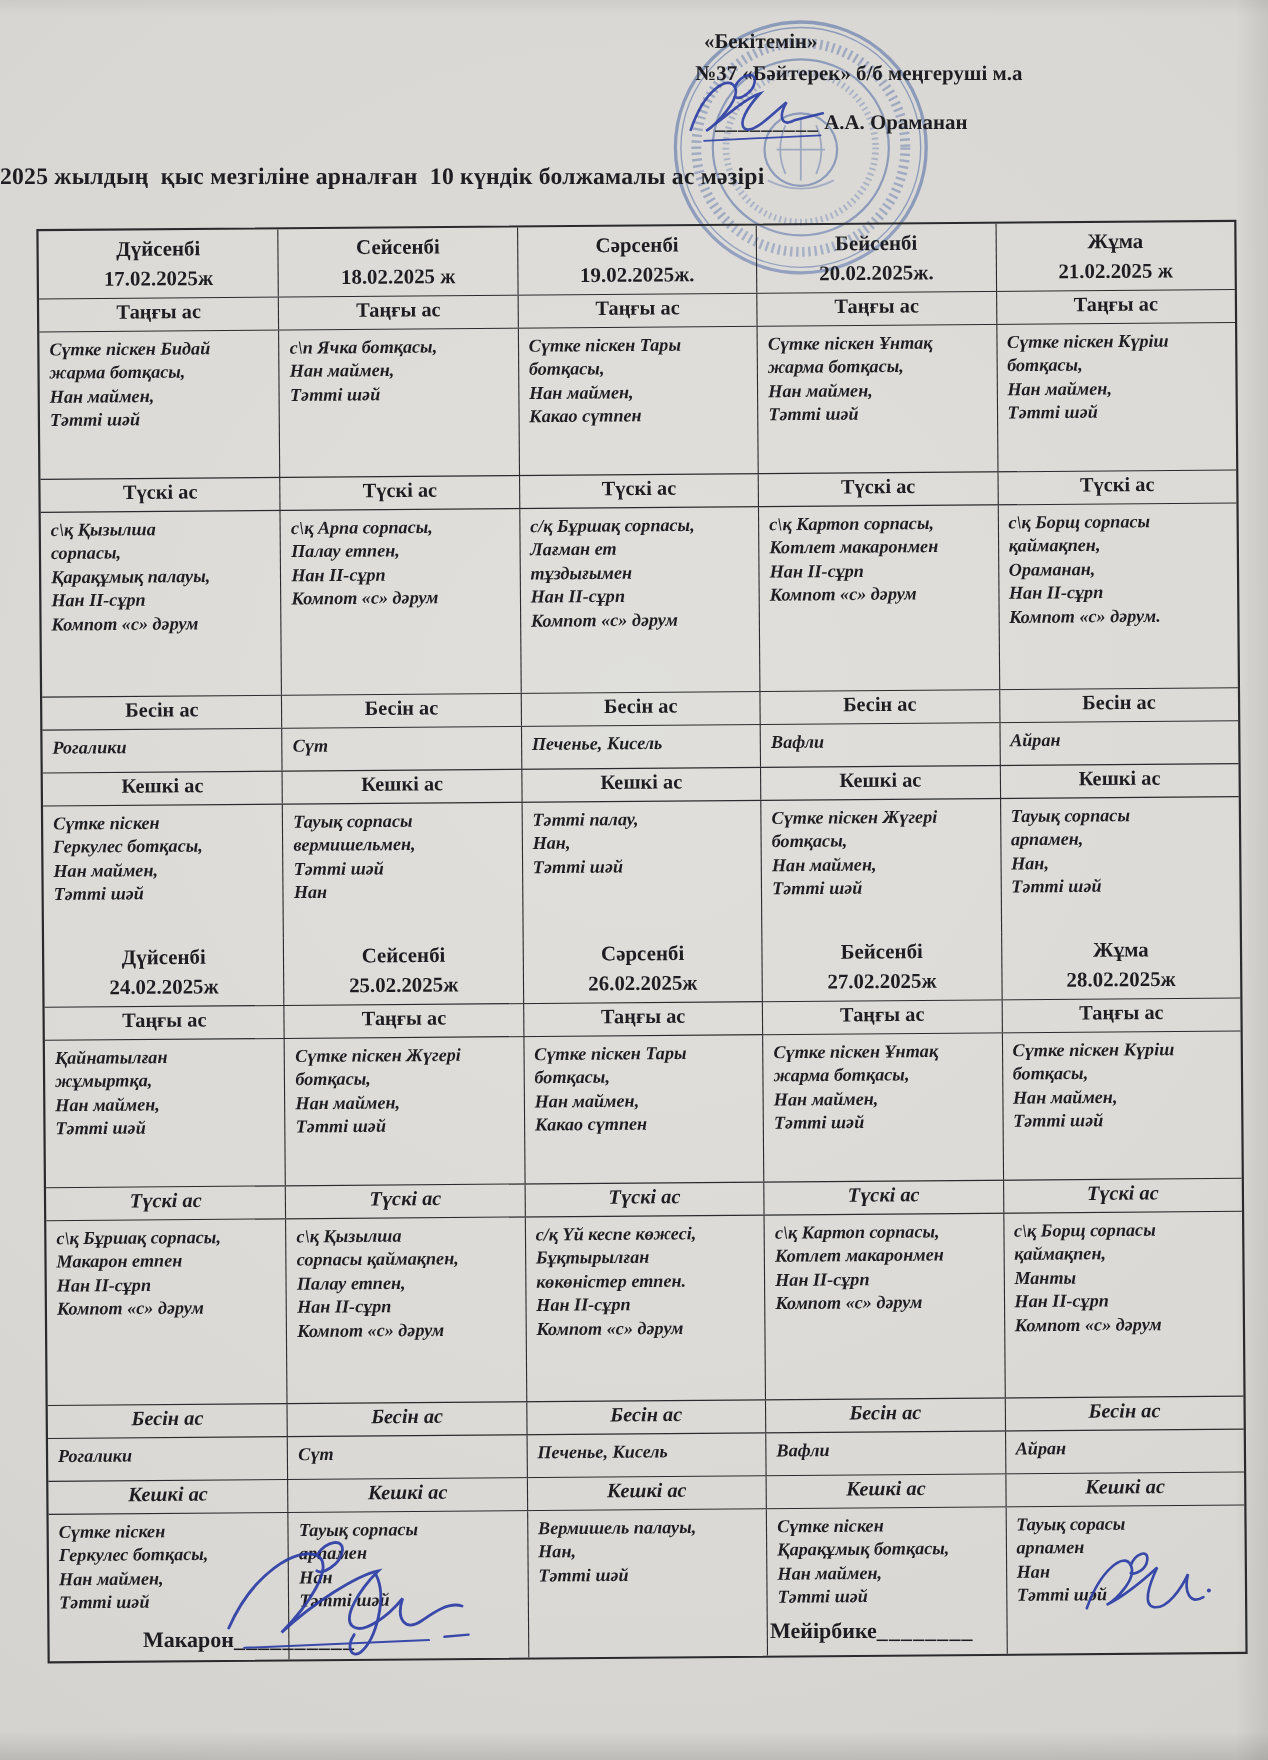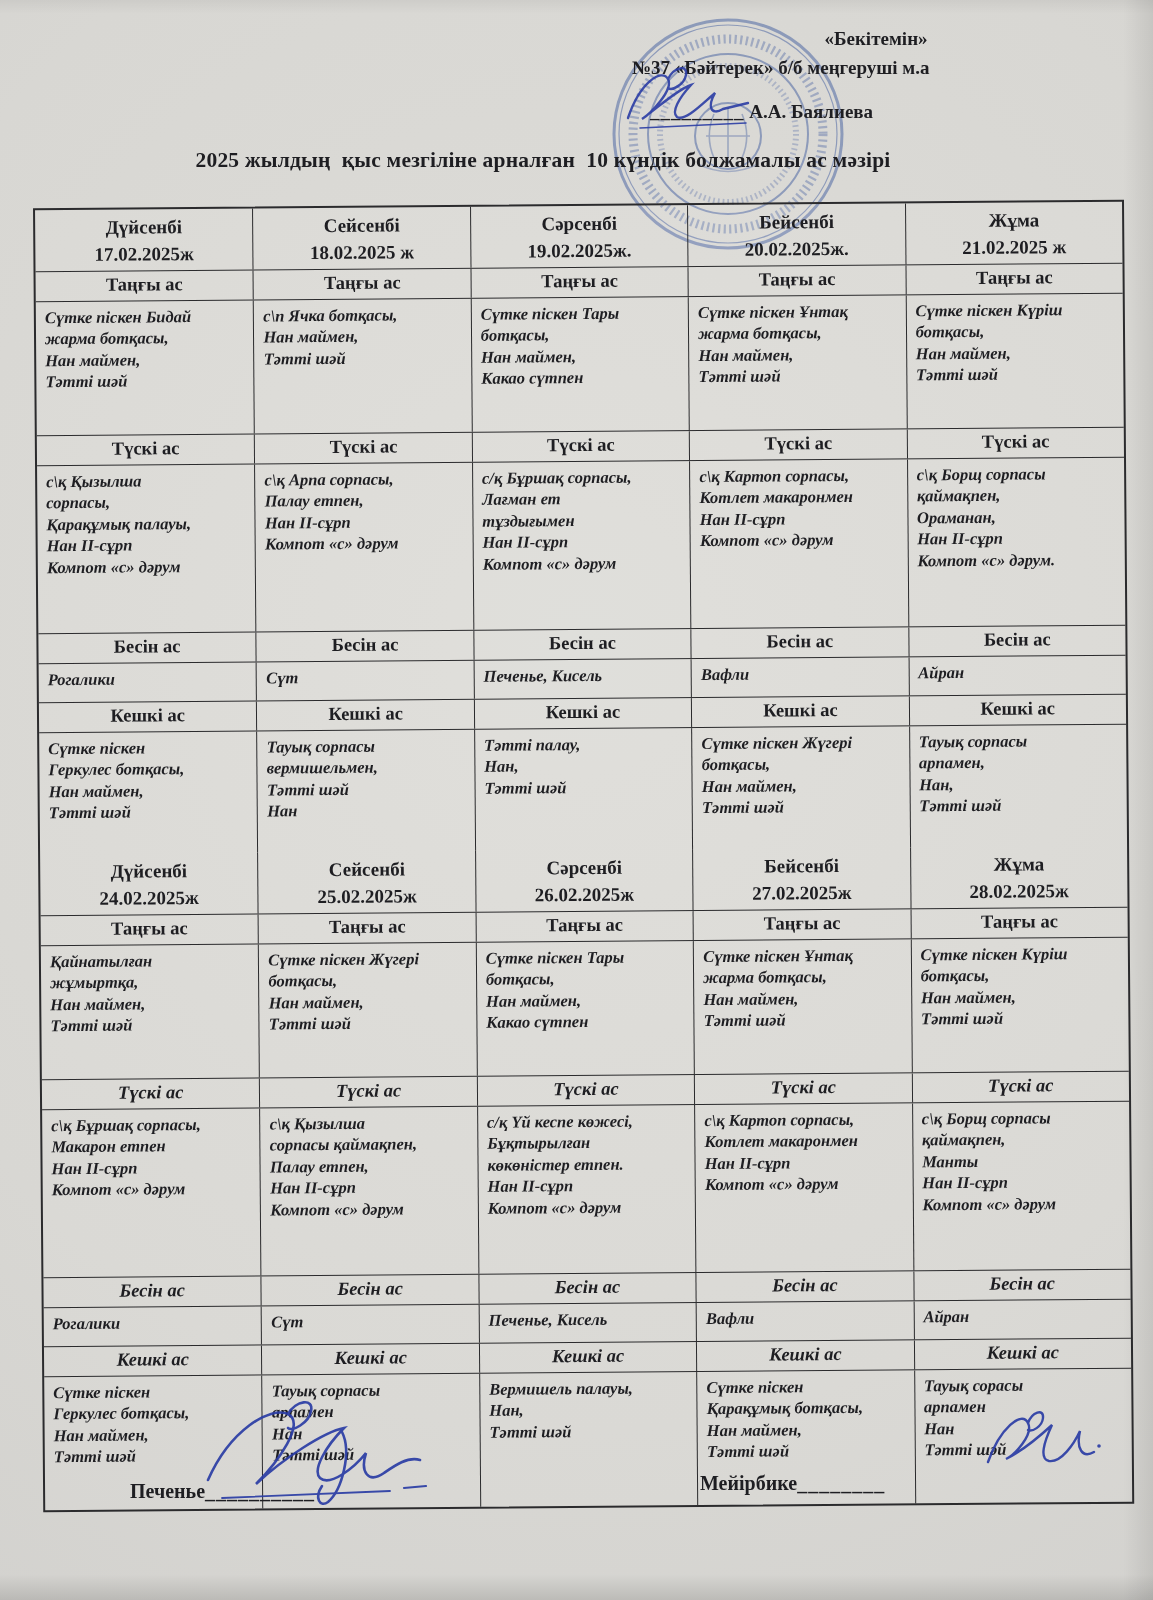--- a/index.html
+++ b/index.html
@@ -15,28 +15,27 @@
       linear-gradient(180deg, rgba(0,0,0,.05) 0, rgba(0,0,0,0) 14px),
       linear-gradient(0deg, rgba(0,0,0,.12) 0, rgba(0,0,0,0) 26px),
       linear-gradient(270deg, rgba(0,0,0,.08) 0, rgba(0,0,0,0) 30px),
       radial-gradient(120% 90% at 50% 40%, #deddd9 0%, #d8d7d3 55%, #cfcecb 100%);
   }
   
   .approval{
     position:absolute;left:632px;top:24px;width:480px;z-index:3;
     font-weight:bold;font-size:19px;line-height:1.55;
   }
-  .approval .ln1{padding-left:8px;text-align:center;}
+  .approval .ln1{padding-left:8px;}
   .approval .ln3{margin-top:14px;padding-left:18px;}
   .approval .uline{letter-spacing:1px;}
   .title{
     position:absolute;left:0;top:148px;width:1030px;z-index:3;
-    text-align:center;font-weight:bold;font-size:21.5px;letter-spacing:.2px;
+    font-weight:bold;font-size:21.5px;letter-spacing:.2px;
     white-space:pre-wrap;
-    padding-left:28px;
   }
   
   .stamp{position:absolute;left:602px;top:8px;z-index:2;opacity:.55;mix-blend-mode:multiply;}
   
   .sig{position:absolute;z-index:4;}
   .sig-head{left:618px;top:62px;}
   .sig-cook{left:192px;top:1398px;}
   .sig-nurse{left:968px;top:1402px;}
   
   .sheet-table{
@@ -91,21 +90,21 @@
     <path d="M126 100 v56 M112 106 c-6 14 -6 30 0 44 M140 106 c6 14 6 30 0 44 M104 128 h44" stroke-width="1.6" opacity=".8"></path>
     <path d="M96 156 c20 10 40 10 60 0" stroke-width="1.6" opacity=".7"></path>
   </g>
 </svg>
 
 <div class="approval">
   <div class="ln1">«Бекітемін»</div>
   <div class="ln2">№37 «Бәйтерек» б/б меңгеруші м.а</div>
   <div class="ln3">
     <span class="uline">_________</span>
-    <span>А.А. Баялиева</span>
+    <span>А.А. Ораманан</span>
   </div>
 </div>
 
 <svg class="sig sig-head" width="150" height="78" viewBox="0 0 150 78">
   <g fill="none" stroke="#2b3da5" stroke-width="2.4" stroke-linecap="round" opacity=".9">
     <path d="M10 56 C22 20 44 6 50 17 C56 28 32 52 24 57 C42 44 60 27 73 23 C61 36 53 50 59 55 C67 60 85 41 97 31 C89 45 93 54 105 47 L130 41"></path>
     <path d="M50 17 C56 5 70 2 68 13 C66 23 54 29 50 26"></path>
     <path d="M22 66 L128 61" stroke-width="1.6"></path>
   </g>
 </svg>
@@ -443,21 +442,21 @@
           <div>арпамен</div>
           <div>Нан</div>
           <div>Тәтті шәй</div>
         </div>
       </div>
     </div>
 </div>
 
 <div class="footer">
   <div class="cook-block">
-    <span>Печенье</span><span class="uline">__________</span>
+    <span>Макарон</span><span class="uline">__________</span>
   </div>
   <div class="nurse-block">
     <span>Мейірбике</span><span class="uline">________</span>
   </div>
 </div>
 
 <svg class="sig sig-cook" width="244" height="118" viewBox="0 0 244 118">
   <g fill="none" stroke="#2b3da5" stroke-width="2.6" stroke-linecap="round" opacity=".92">
     <path d="M16 82 C38 32 78 8 96 16 C114 25 86 64 64 86 C92 60 132 34 152 30 C134 48 120 72 128 80 C138 89 162 70 174 55 C168 74 176 86 192 75 C202 68 216 58 228 62"></path>
     <path d="M96 16 C104 2 122 0 119 13 C117 25 100 34 96 30"></path>

